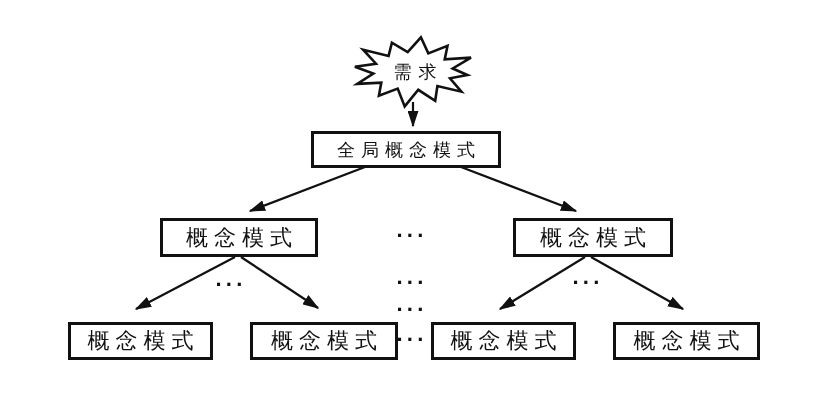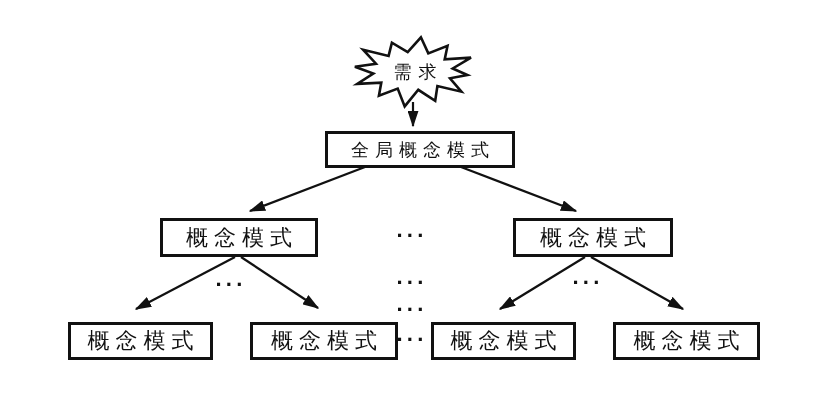--- a/index.html
+++ b/index.html
@@ -65,21 +65,21 @@
     <line x1="352" y1="167" x2="237" y2="211" stroke="#111111" stroke-width="2.2" marker-end="url(#ah)"></line>
     <line x1="448" y1="167" x2="563" y2="211" stroke="#111111" stroke-width="2.2" marker-end="url(#ah)"></line>
     <line x1="222" y1="257" x2="123" y2="309" stroke="#111111" stroke-width="2.2" marker-end="url(#ah)"></line>
     <line x1="228" y1="257" x2="305" y2="308" stroke="#111111" stroke-width="2.2" marker-end="url(#ah)"></line>
     <line x1="572" y1="257" x2="487" y2="309" stroke="#111111" stroke-width="2.2" marker-end="url(#ah)"></line>
     <line x1="578" y1="257" x2="670" y2="309" stroke="#111111" stroke-width="2.2" marker-end="url(#ah)"></line>
   </svg>
 
   <div class="burst-label" style="left:402px; top:72px;">需求</div>
 
-  <div class="node" style="left:312px; top:131px; width:190px; height:37px; font-size:18px;">全局概念模式</div>
+  <div class="node" style="left:298px; top:131px; width:190px; height:37px; font-size:18px;">全局概念模式</div>
 
   <div class="node" style="left:147px; top:218px; width:158px; height:39px;">概念模式</div>
   <div class="node" style="left:500px; top:218px; width:160px; height:39px;">概念模式</div>
 
   <div class="node" style="left:55px; top:322px; width:145px; height:38px;">概念模式</div>
   <div class="node" style="left:237px; top:322px; width:148px; height:38px;">概念模式</div>
   <div class="node" style="left:418px; top:322px; width:145px; height:38px;">概念模式</div>
   <div class="node" style="left:600px; top:322px; width:147px; height:38px;">概念模式</div>
 
   <div class="dots" style="left:399px; top:236px;">···</div>

